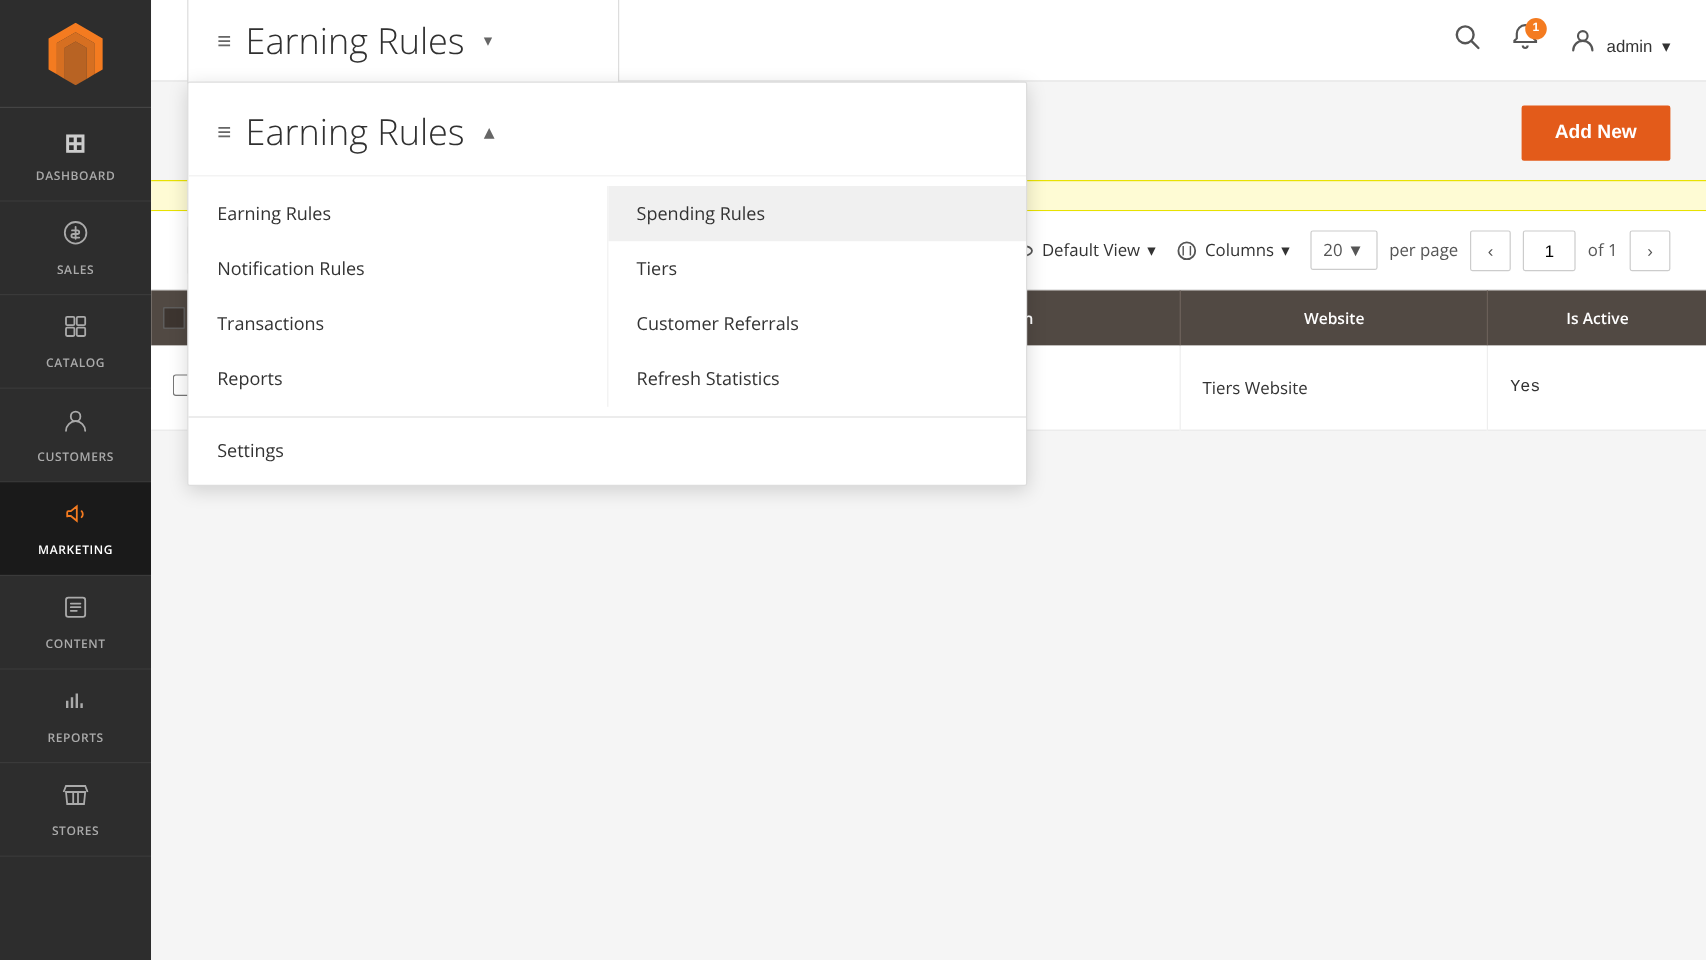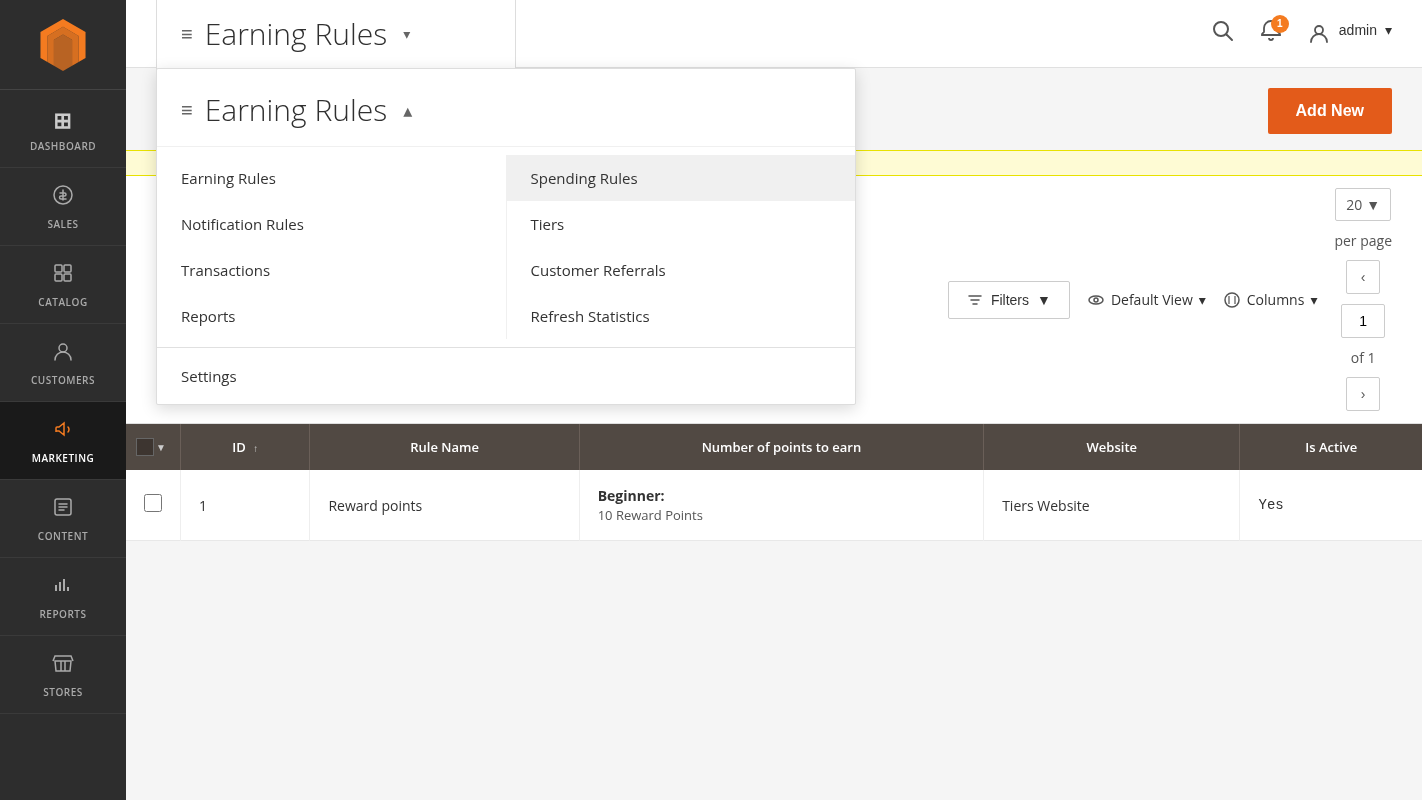--- a/index.html
+++ b/index.html
@@ -137,21 +137,21 @@
       font-weight: 700;
       border-radius: 50%;
       width: 18px;
       height: 18px;
       display: flex;
       align-items: center;
       justify-content: center;
     }
     .admin-btn {
       display: flex;
-      align-items: flex-start;
+      align-items: flex-end;
       gap: 8px;
       background: none;
       border: none;
       cursor: pointer;
       font-size: 14px;
       color: #333;
     }
 
     
     .content-area {
@@ -267,21 +267,20 @@
       cursor: pointer;
     }
 
     
     .pagination-area {
       display: flex;
       align-items: center;
       gap: 10px;
       font-size: 14px;
       color: #555;
-      flex-direction: column;
     }
     .per-page-select {
       display: flex;
       align-items: center;
       gap: 4px;
       border: 1px solid #ccc;
       padding: 6px 10px;
       border-radius: 2px;
       background: #fff;
       cursor: pointer;

